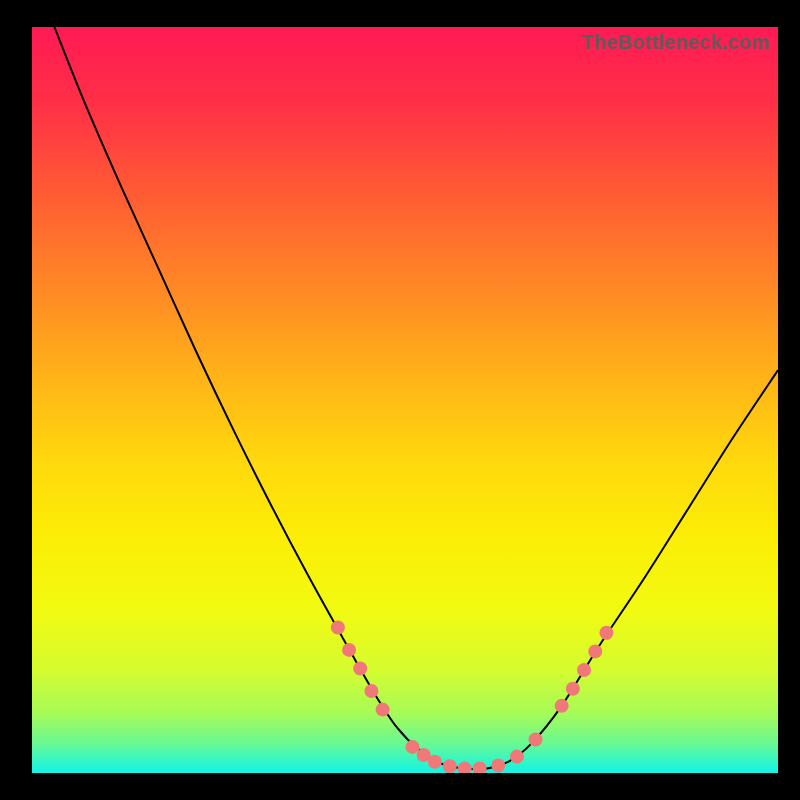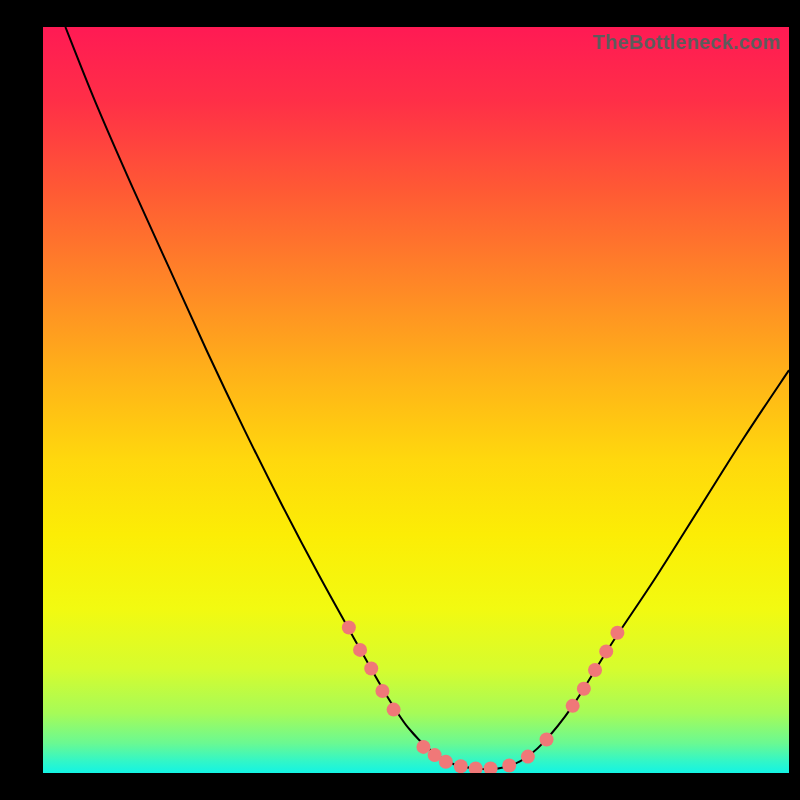--- a/index.html
+++ b/index.html
@@ -6,21 +6,21 @@
     margin: 0;
     padding: 0;
     width: 800px;
     height: 800px;
     background: #000;
     overflow: hidden;
     font-family: Arial, sans-serif;
   }
   .frame {
     position: absolute;
-    left: 16px;
+    left: 5px;
     top: 0;
     width: 692px;
     height: 800px;
     background: #000;
   }
   .plot {
     position: absolute;
     left: 27px;
     top: 27px;
     width: 746px;

